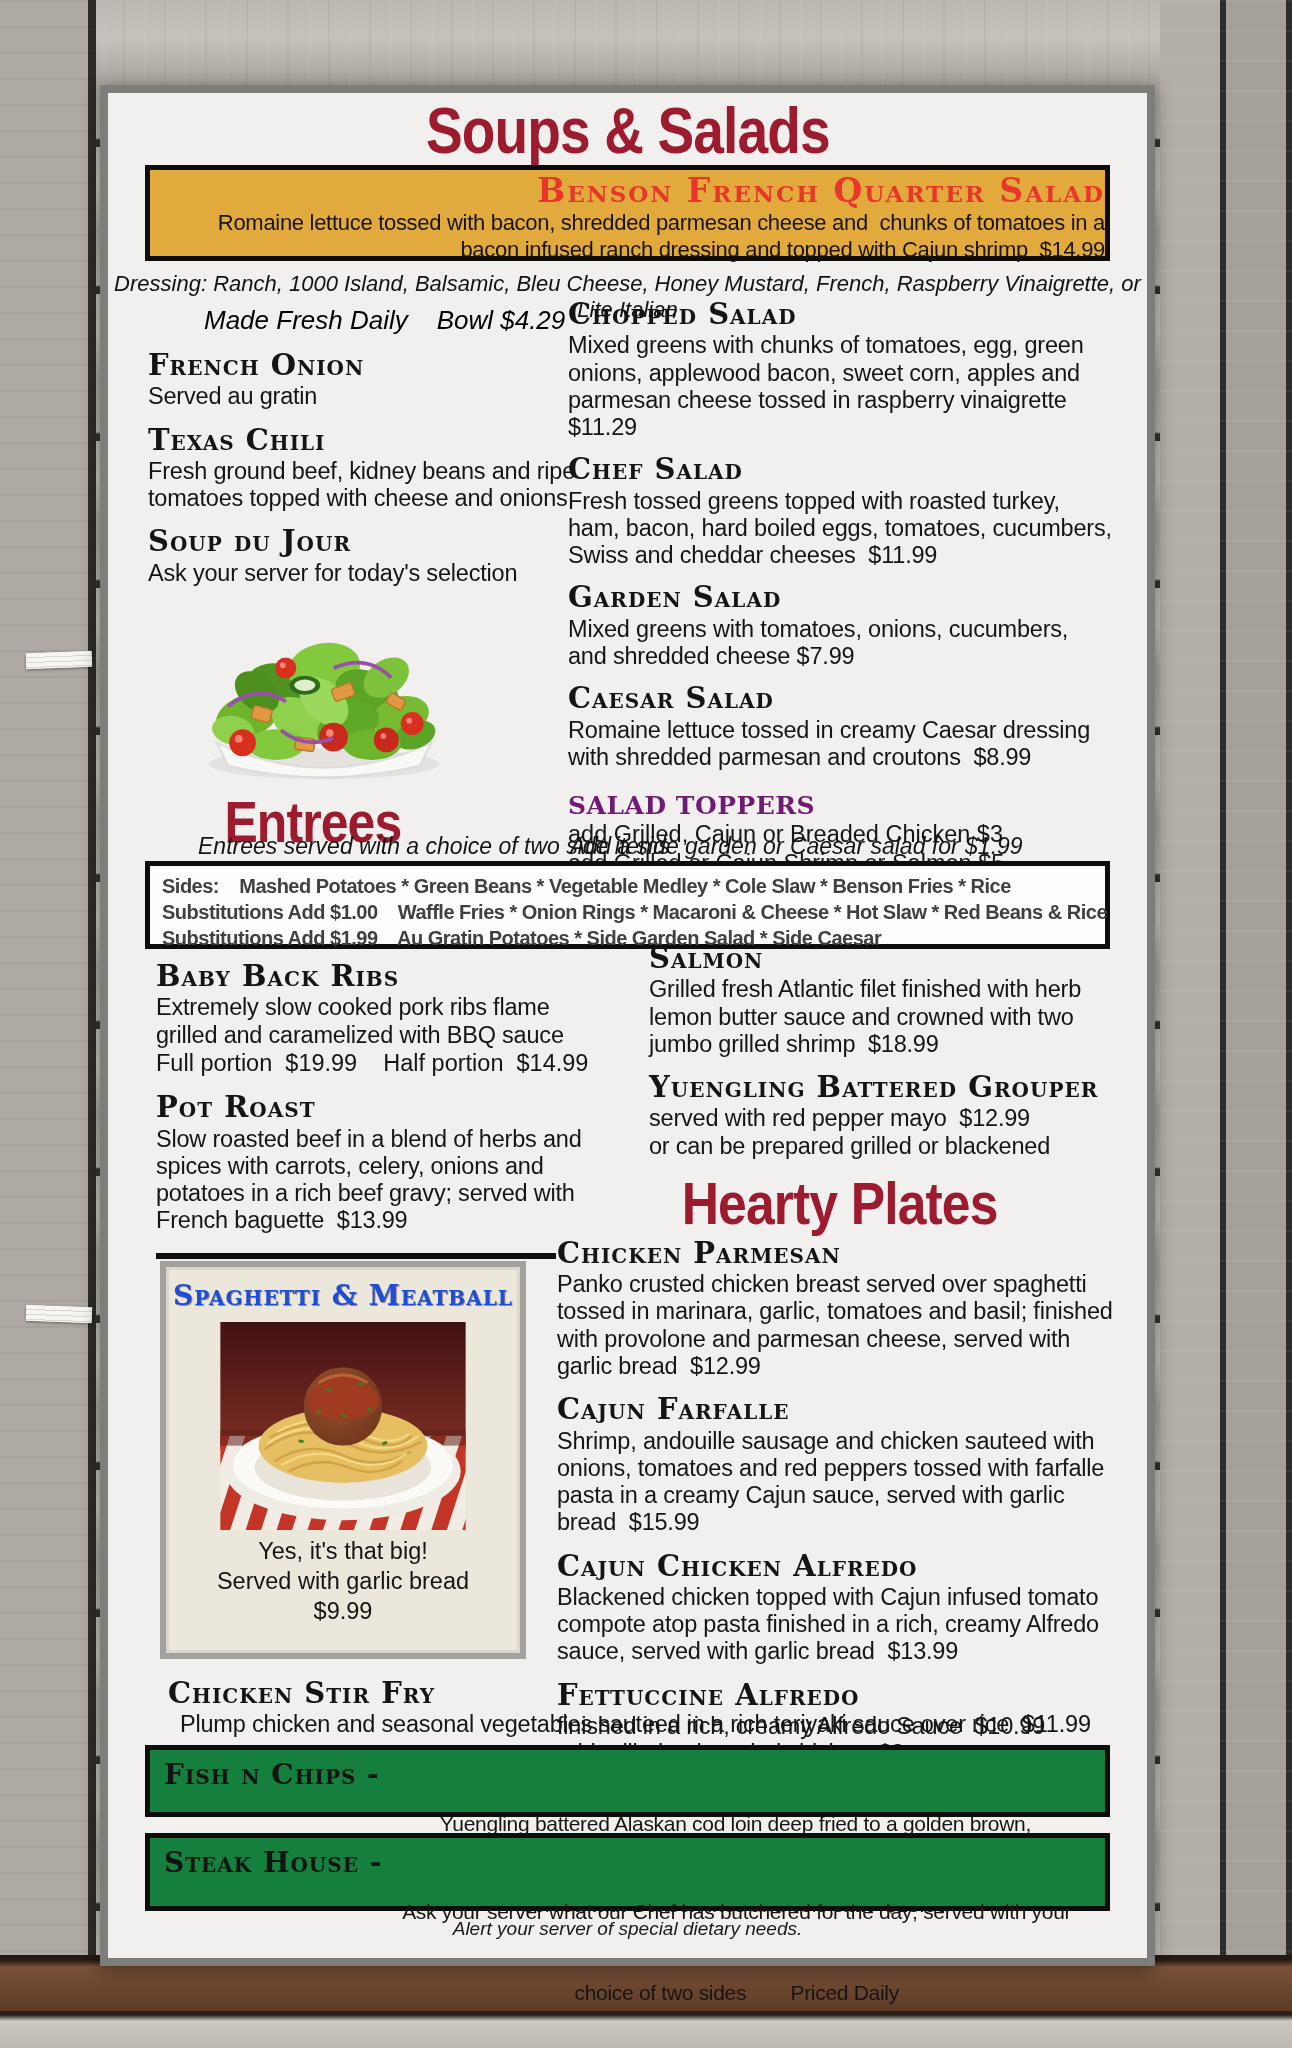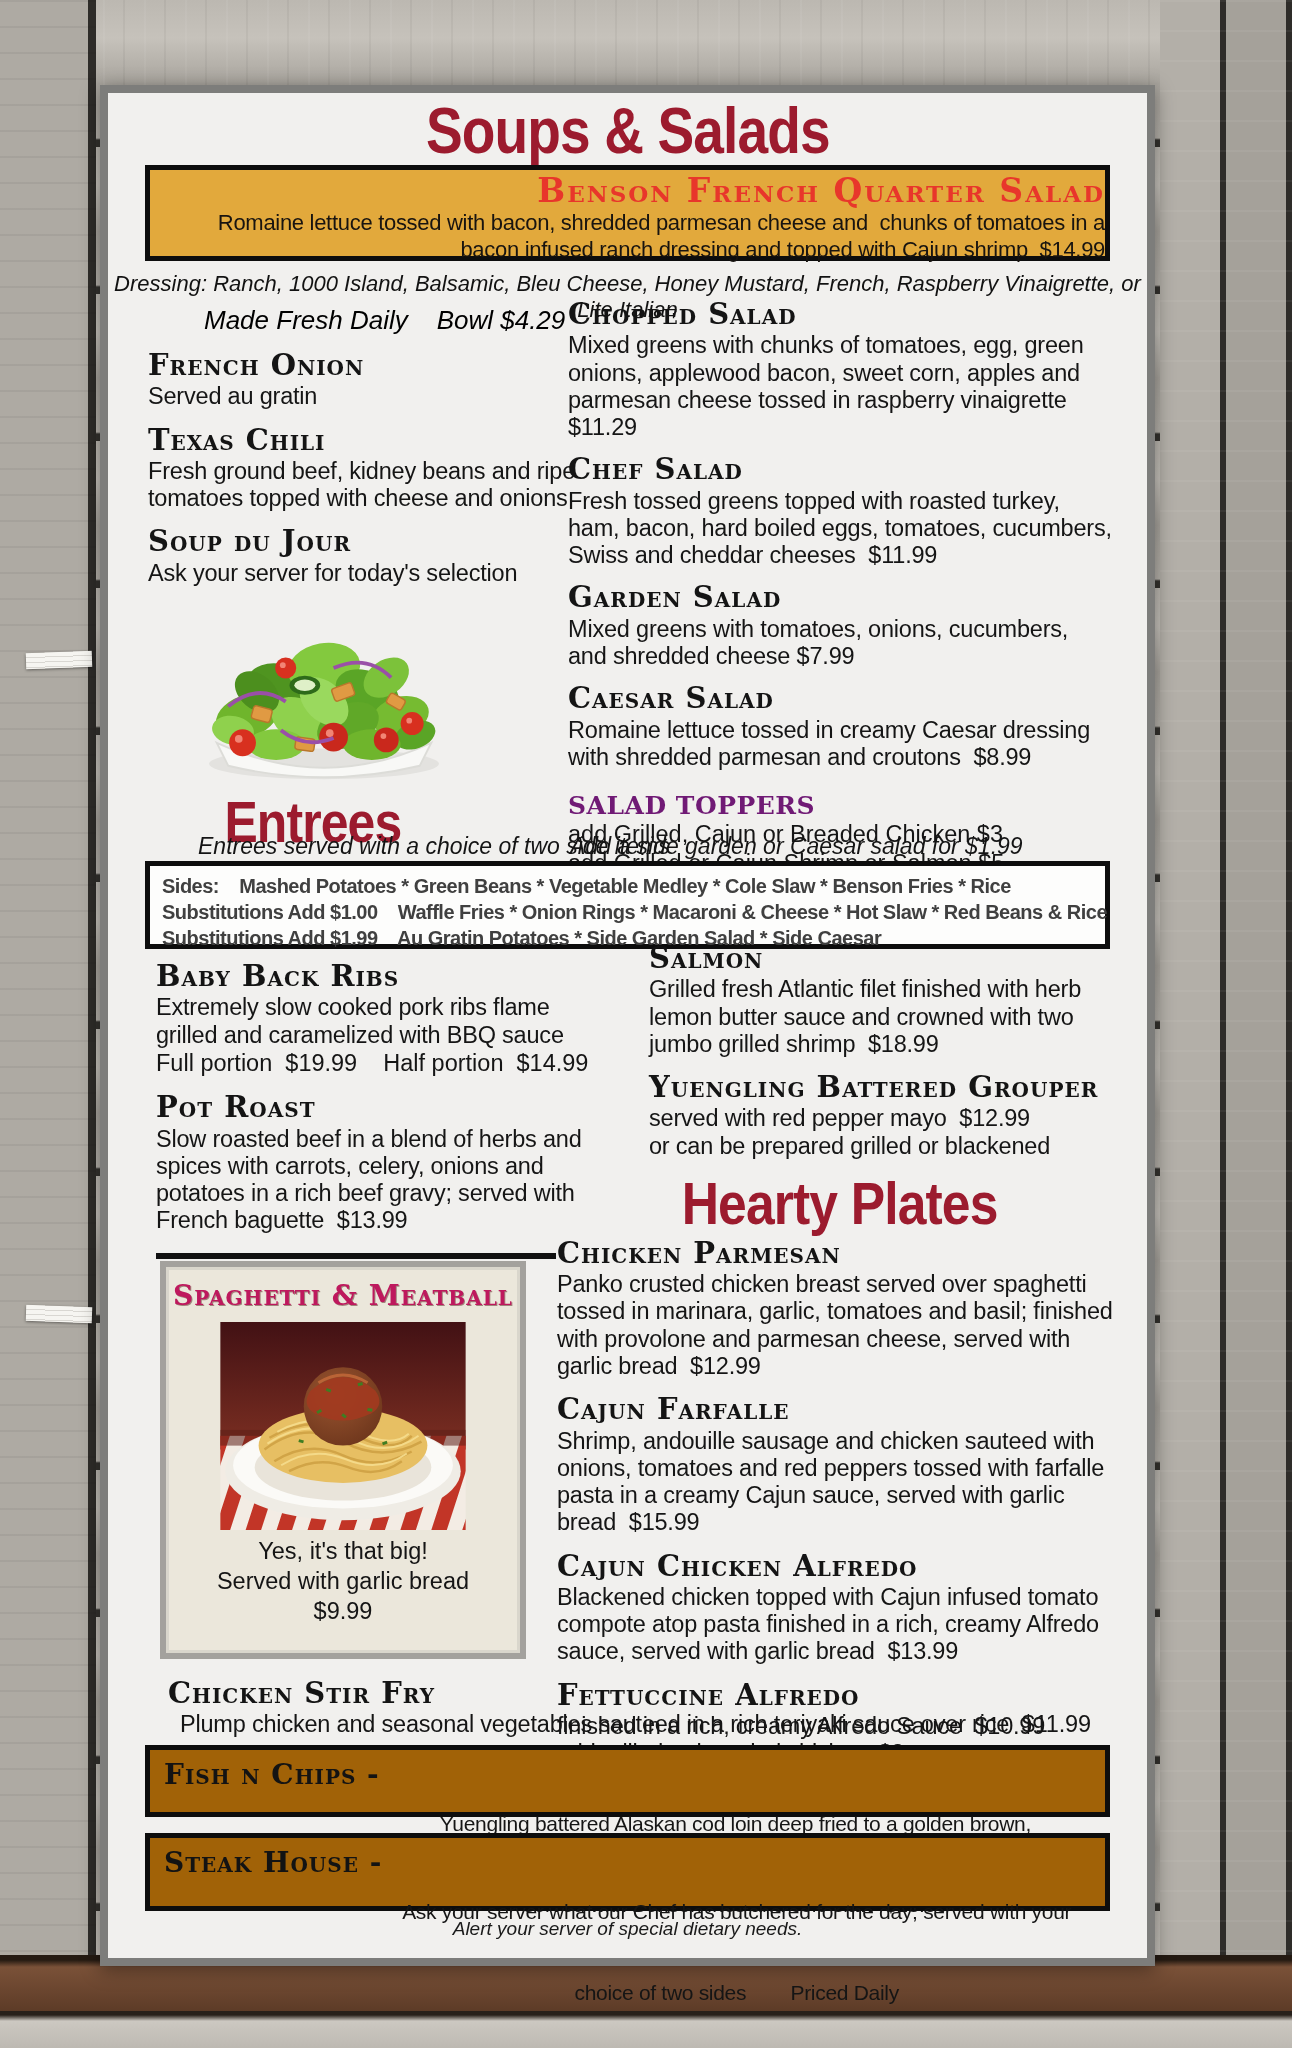--- a/index.html
+++ b/index.html
@@ -87,28 +87,28 @@
   .entree-right .menu-item{margin:0 12px 14px;}
   .hearty-title{margin:14px 0 4px;width:100%;text-align:center;}
   .hearty-title .big-red{font-size:60px;}
 
   .hr-left{margin-top:18px;width:400px;height:6px;background:#111;}
 
   .spag-box{position:absolute;left:52px;top:1168px;width:366px;height:398px;
     border:6px solid #a3a19d;background:#ebe7db;box-sizing:border-box;text-align:center;
     padding-top:12px;box-shadow:inset 0 0 0 3px #d9d6cc;}
   .spag-title{font-family:"DejaVu Serif",serif;font-weight:bold;font-variant:small-caps;
-    font-size:28px;letter-spacing:1px;color:#be185d;text-shadow:1px 1px 0 rgba(70,12,6,.45);}
+    font-size:28px;letter-spacing:1px;color:#1d4ed8;text-shadow:1px 1px 0 rgba(70,12,6,.45);}
   .spag-photo{display:block;margin:10px auto 0;width:248px;height:208px;}
   .spag-caption{margin-top:6px;font-size:23.5px;line-height:1.28;color:#151515;}
 
   .stirfry{position:absolute;left:60px;top:1585px;width:960px;}
   .stirfry .item-desc{margin-left:12px;white-space:pre;}
 
-  .banner{position:absolute;left:37px;width:965px;background:#a16207;
+  .banner{position:absolute;left:37px;width:965px;background:#15803d;
     border:5px solid #0d0d0d;box-sizing:border-box;display:flex;
     padding:5px 14px 6px;align-items:flex-start;}
   .banner.fish{top:1652px;height:72px;}
   .banner.steak{top:1740px;height:78px;}
   .banner-label{font-family:"DejaVu Serif",serif;font-weight:bold;font-variant:small-caps;
     font-size:28px;letter-spacing:1px;white-space:nowrap;padding-top:3px;color:#131313;}
   .banner-text{flex:1;text-align:center;font-size:21px;line-height:1.3;
     letter-spacing:-.3px;white-space:pre;color:#151515;}
 
   .footer{position:absolute;top:1822px;left:0;width:100%;text-align:center;

